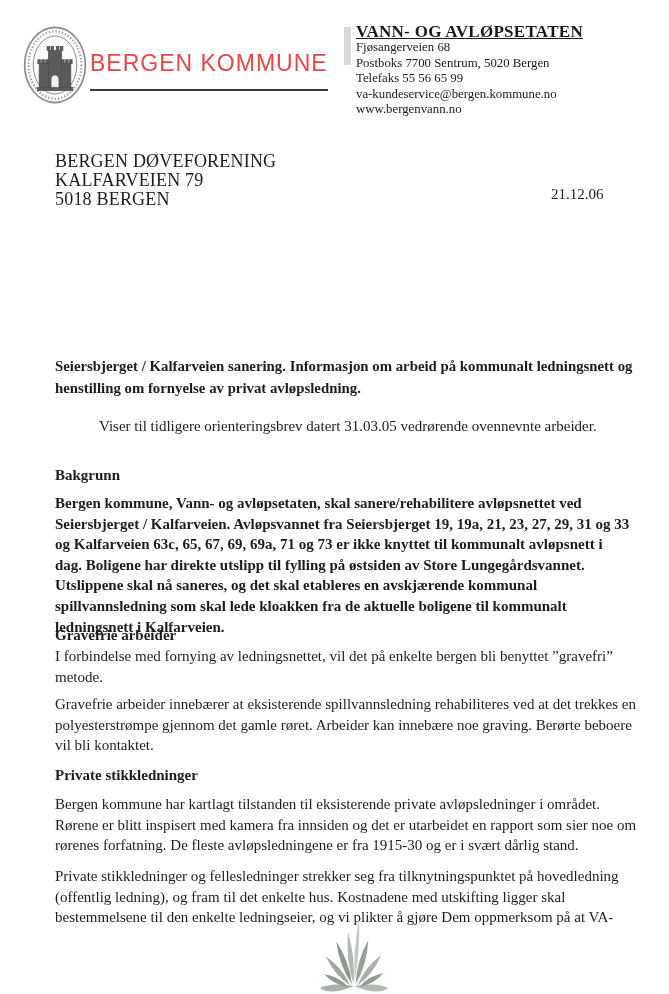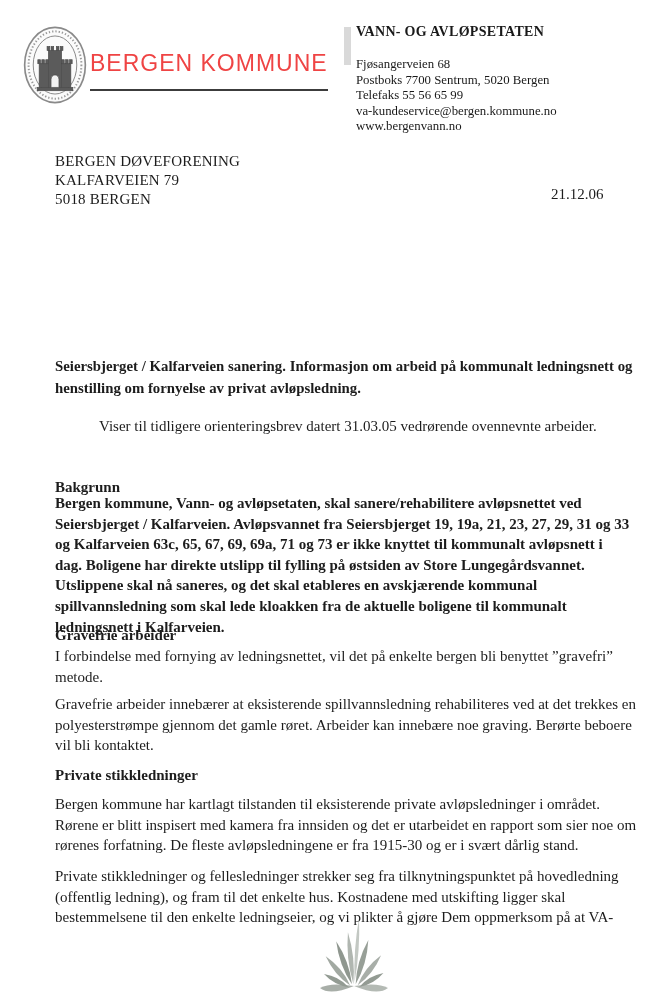--- a/index.html
+++ b/index.html
@@ -17,30 +17,30 @@
   
   .wordmark{
     left:90px;top:50px;
     font-family:"Liberation Sans", sans-serif;
     font-size:23px;letter-spacing:1px;color:#ef4444;
     padding-bottom:12px;border-bottom:2px solid #3c3c3c;
     white-space:nowrap;
   }
   .accent-bar{left:344px;top:27px;width:7px;height:38px;background:#d9d9d9;}
   .contact{left:356px;top:24px;font-size:12.8px;line-height:15.4px;color:#191919;}
-  .contact .dept{font-weight:bold;font-size:14px;letter-spacing:.3px;margin-bottom:18px;}
+  .contact .dept{font-weight:bold;font-size:17px;letter-spacing:.3px;margin-bottom:1px;text-decoration:underline;}
   
-  .recipient{left:55px;top:152px;font-size:15px;line-height:19px;letter-spacing:.2px;}
+  .recipient{left:55px;top:152px;font-size:18px;line-height:19px;letter-spacing:.2px;}
   .date{left:551px;top:186px;font-size:15px;}
   
   .subject{left:55px;top:356px;width:588px;font-weight:bold;font-size:14.8px;line-height:21.5px;}
   .intro{left:55px;top:418px;width:580px;font-size:15px;margin-left:44px;}
   .heading{font-weight:bold;font-size:15px;}
   .para{font-size:15px;line-height:20.6px;}
-  .h-bakgrunn{left:55px;top:467px;margin-top:12px;}
+  .h-bakgrunn{left:55px;top:467px;}
   .p-bakgrunn{left:55px;top:493px;width:578px;font-weight:bold;}
   .h-gravefrie{left:55px;top:627px;}
   .p-gravefrie-1{left:55px;top:646px;width:578px;}
   .p-gravefrie-2{left:55px;top:694px;width:582px;}
   .h-private{left:55px;top:767px;}
   .p-private-1{left:55px;top:794px;width:582px;}
   .p-private-2{left:55px;top:866px;width:582px;}
   .seal{left:22px;top:24px;}
   .leaf{left:298px;top:916px;}
 </style>

